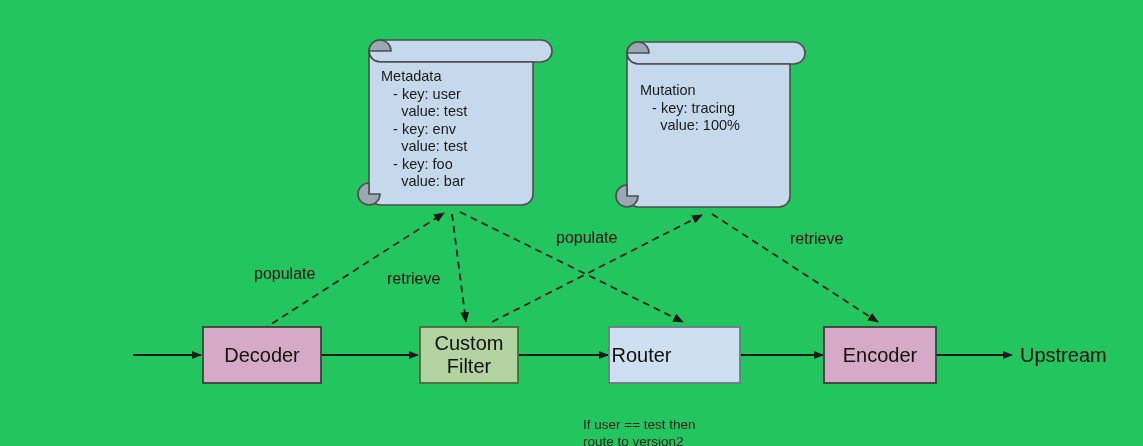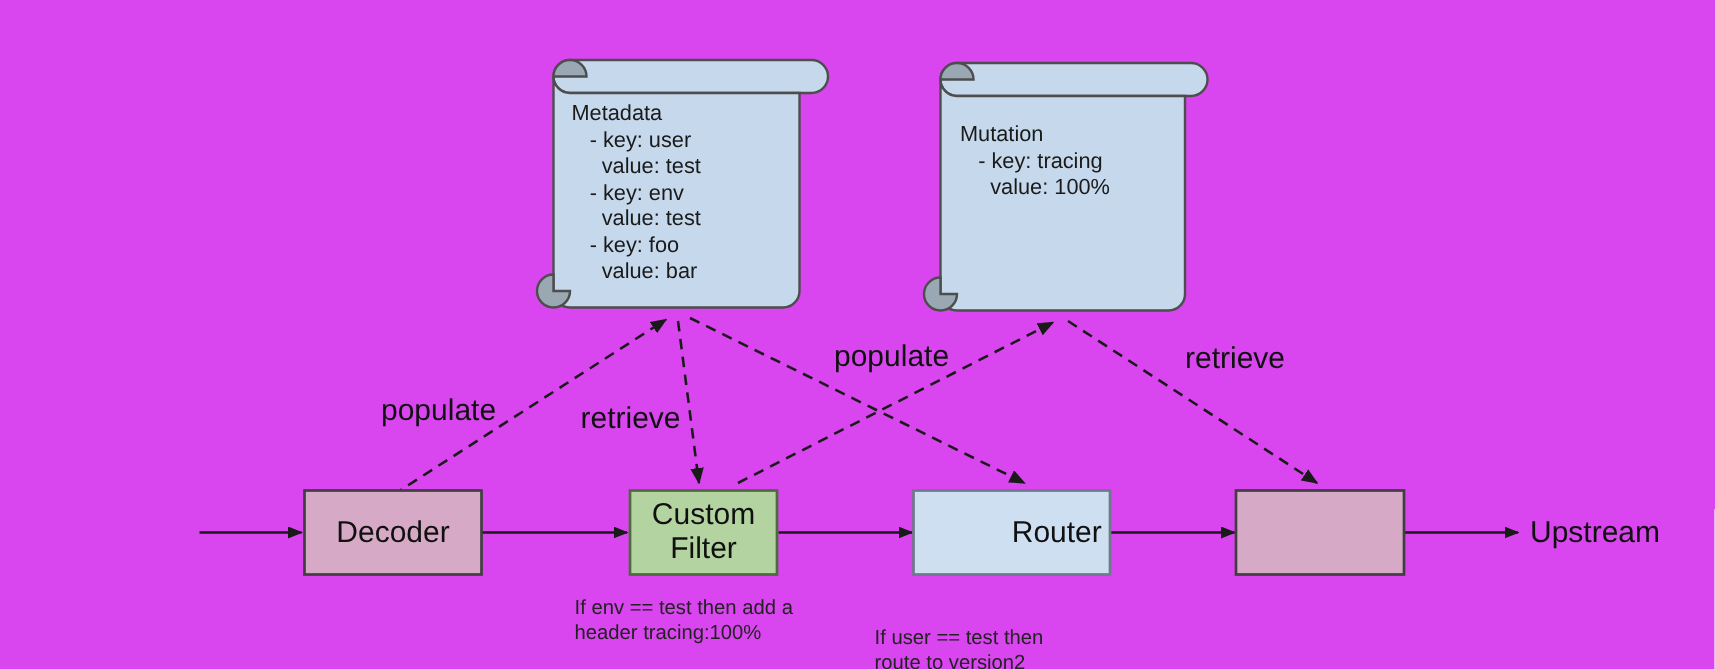--- a/index.html
+++ b/index.html
@@ -8,21 +8,21 @@
     background: #ffffff;
   }
   body {
     font-family: "Liberation Sans", sans-serif;
     color: #1a1a1a;
   }
   #canvas {
     position: relative;
     width: 1143px;
     height: 446px;
-    background: #d946ef;
+    background: #22c55e;
     overflow: hidden;
   }
   svg.layer {
     position: absolute;
     left: 0;
     top: 0;
     width: 1143px;
     height: 446px;
     pointer-events: none;
   }
@@ -43,21 +43,21 @@
   .scroll-text {
     position: absolute;
     font-size: 14.5px;
     line-height: 17.5px;
     color: #1a1a1a;
     white-space: pre;
     pointer-events: none;
   }
   .edge-label {
     position: absolute;
-    font-size: 20px;
+    font-size: 16px;
     line-height: 18px;
     color: #111111;
     white-space: nowrap;
     pointer-events: none;
   }
   .endpoint-label {
     position: absolute;
     font-size: 20px;
     line-height: 23px;
     color: #111111;
@@ -137,25 +137,24 @@
      value: bar</div>
   <div class="scroll-text" style="left:640px; top:70px;margin-top:12px;">Mutation
    - key: tracing
      value: 100%</div>
 
   <div class="endpoint-label" style="left:1020px; top:344px;text-align:center;">Upstream</div>
 
   <div class="node-label" style="left:203px; top:327px; width:118px; height:56px;">Decoder</div>
   <div class="node-label" style="left:420px; top:327px; width:98px; height:56px;">Custom
 Filter</div>
-  <div class="node-label" style="left:643px; top:327px; width:123px; height:56px;">Router</div>
+  <div class="node-label" style="left:580px; top:327px; width:123px; height:56px;">Router</div>
+  <div class="node-label" style="left:824px; top:327px; width:112px; height:56px;">Encoder</div>
 
   <div class="edge-label" style="left:254px; top:265px;">populate</div>
   <div class="edge-label" style="left:387px; top:270px;">retrieve</div>
   <div class="edge-label" style="left:556px; top:229px;">populate</div>
   <div class="edge-label" style="left:790px; top:230px;">retrieve</div>
 
-  <div class="note-text" style="left:383px; top:396px; width:200px;">If env == test then add a
-header tracing:100%</div>
   <div class="note-text" style="left:583px; top:416px; width:180px;">If user == test then
 route to version2</div>
 
 </div>
 
 </body></html>

